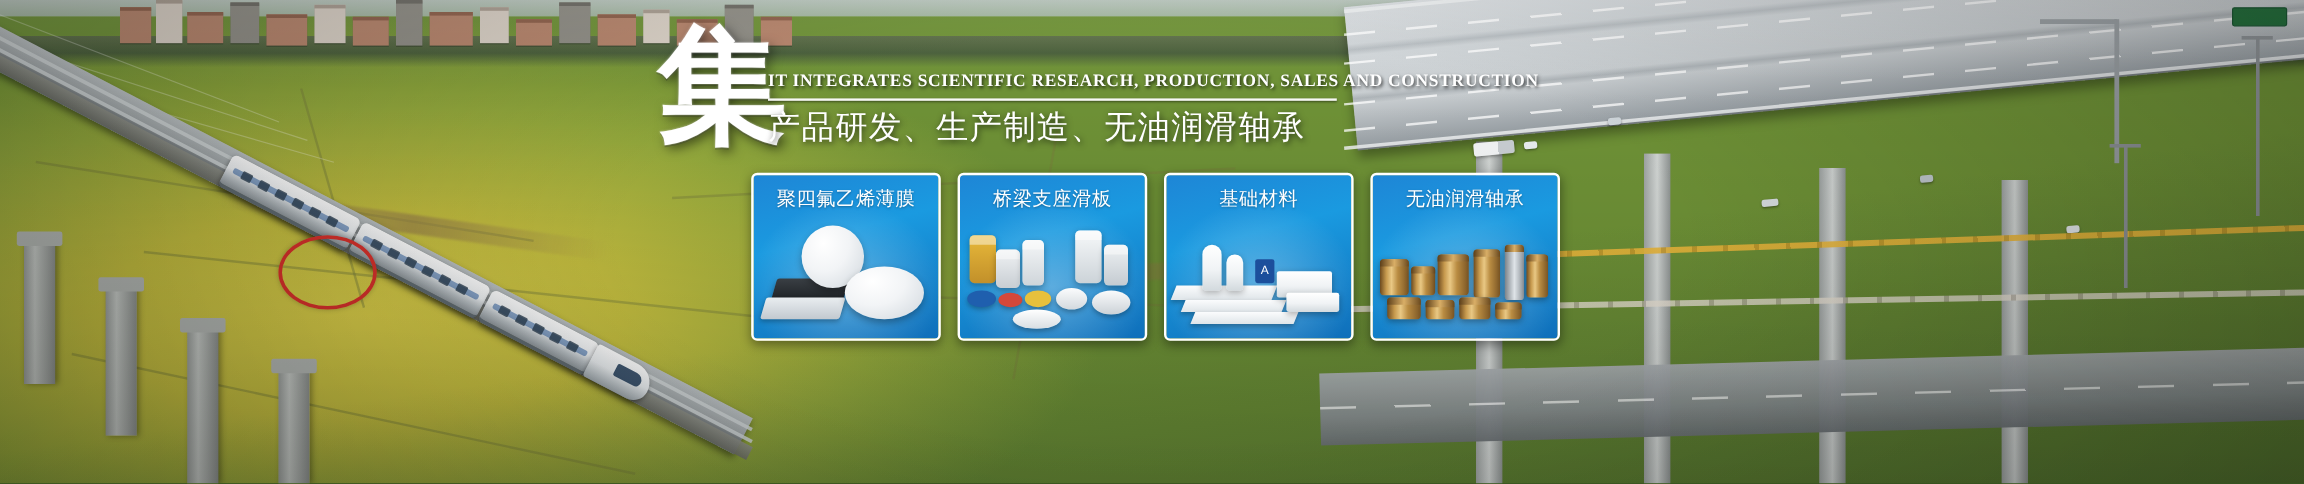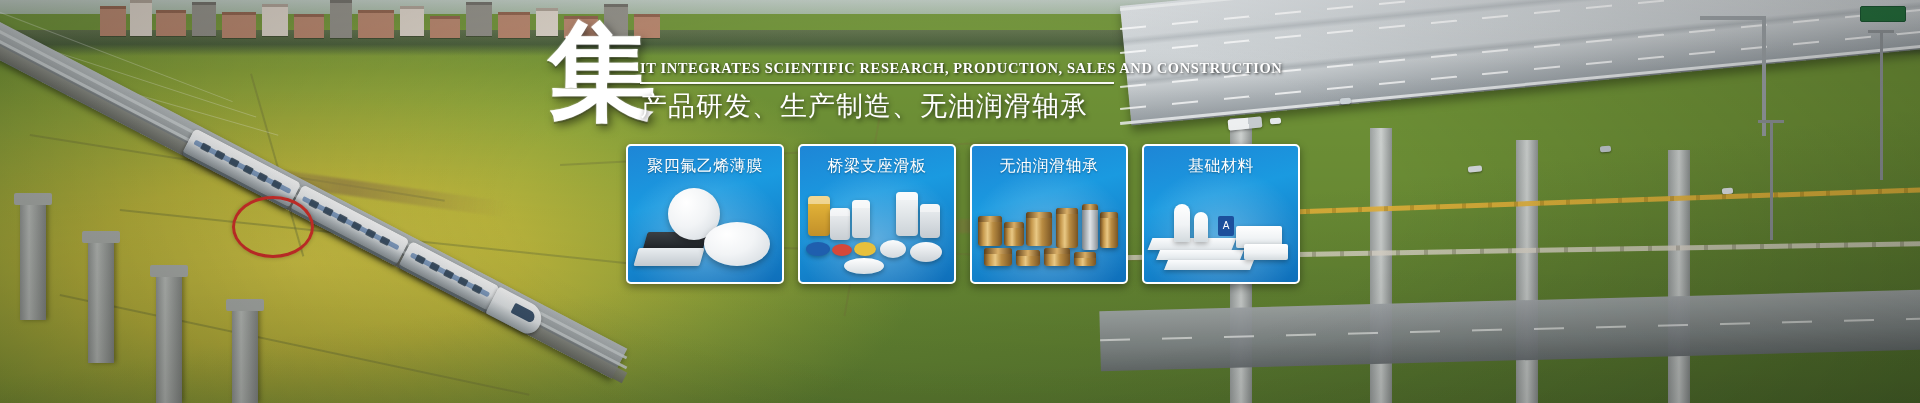--- a/index.html
+++ b/index.html
@@ -539,44 +539,44 @@
         <div class="ring" style="left:6px;  top:60px; width:24px; height:14px; background:#1f5fae;"></div>
         <div class="ring" style="left:32px; top:62px; width:20px; height:12px; background:#d4483a;"></div>
         <div class="ring" style="left:54px; top:60px; width:22px; height:14px; background:#e7c03c;"></div>
         <div class="ring" style="left:80px; top:58px; width:26px; height:18px; background:linear-gradient(180deg,#fbfcfd,#d3d9de);"></div>
         <div class="ring" style="left:110px;top:60px; width:32px; height:20px; background:linear-gradient(180deg,#fafbfc,#ccd2d7);"></div>
         <div class="ring" style="left:44px; top:76px; width:40px; height:16px; background:linear-gradient(180deg,#ffffff,#d8dee2);"></div>
       </div>
     </div>
 
     <div class="card">
+      <div class="card-title">基础材料</div>
+      <div class="card-art">
+        <div class="sheet" style="left:6px;  top:56px; width:84px; height:12px;"></div>
+        <div class="sheet" style="left:14px; top:68px; width:84px; height:10px;"></div>
+        <div class="sheet" style="left:22px; top:78px; width:86px; height:10px;"></div>
+        <div class="blk" style="left:30px; top:22px; width:16px; height:38px; border-radius:8px 8px 2px 2px;"></div>
+        <div class="blk" style="left:50px; top:30px; width:14px; height:30px; border-radius:7px 7px 2px 2px;"></div>
+        <div class="blk" style="left:92px; top:44px; width:46px; height:22px;"></div>
+        <div class="blk" style="left:100px;top:62px; width:44px; height:16px;"></div>
+        <div class="blue-tag">A</div>
+      </div>
+    </div>
+
+    <div class="card">
       <div class="card-title">无油润滑轴承</div>
       <div class="card-art">
         <div class="bush" style="left:6px;   top:34px; width:24px; height:30px;"></div>
         <div class="bush" style="left:32px;  top:40px; width:20px; height:24px;"></div>
         <div class="bush" style="left:54px;  top:30px; width:26px; height:34px;"></div>
         <div class="bush" style="left:84px;  top:26px; width:22px; height:40px;"></div>
         <div class="bush" style="left:110px; top:22px; width:16px; height:46px;
                                  background:linear-gradient(90deg,#7b8288,#dfe4e8,#8d949a);"></div>
         <div class="bush" style="left:128px; top:30px; width:18px; height:36px;"></div>
         <div class="bush" style="left:12px;  top:66px; width:28px; height:18px;"></div>
         <div class="bush" style="left:44px;  top:68px; width:24px; height:16px;"></div>
         <div class="bush" style="left:72px;  top:66px; width:26px; height:18px;"></div>
         <div class="bush" style="left:102px; top:70px; width:22px; height:14px;"></div>
       </div>
     </div>
 
-    <div class="card">
-      <div class="card-title">基础材料</div>
-      <div class="card-art">
-        <div class="sheet" style="left:6px;  top:56px; width:84px; height:12px;"></div>
-        <div class="sheet" style="left:14px; top:68px; width:84px; height:10px;"></div>
-        <div class="sheet" style="left:22px; top:78px; width:86px; height:10px;"></div>
-        <div class="blk" style="left:30px; top:22px; width:16px; height:38px; border-radius:8px 8px 2px 2px;"></div>
-        <div class="blk" style="left:50px; top:30px; width:14px; height:30px; border-radius:7px 7px 2px 2px;"></div>
-        <div class="blk" style="left:92px; top:44px; width:46px; height:22px;"></div>
-        <div class="blk" style="left:100px;top:62px; width:44px; height:16px;"></div>
-        <div class="blue-tag">A</div>
-      </div>
-    </div>
-
   </div>
 </div>
 
 </body></html>

